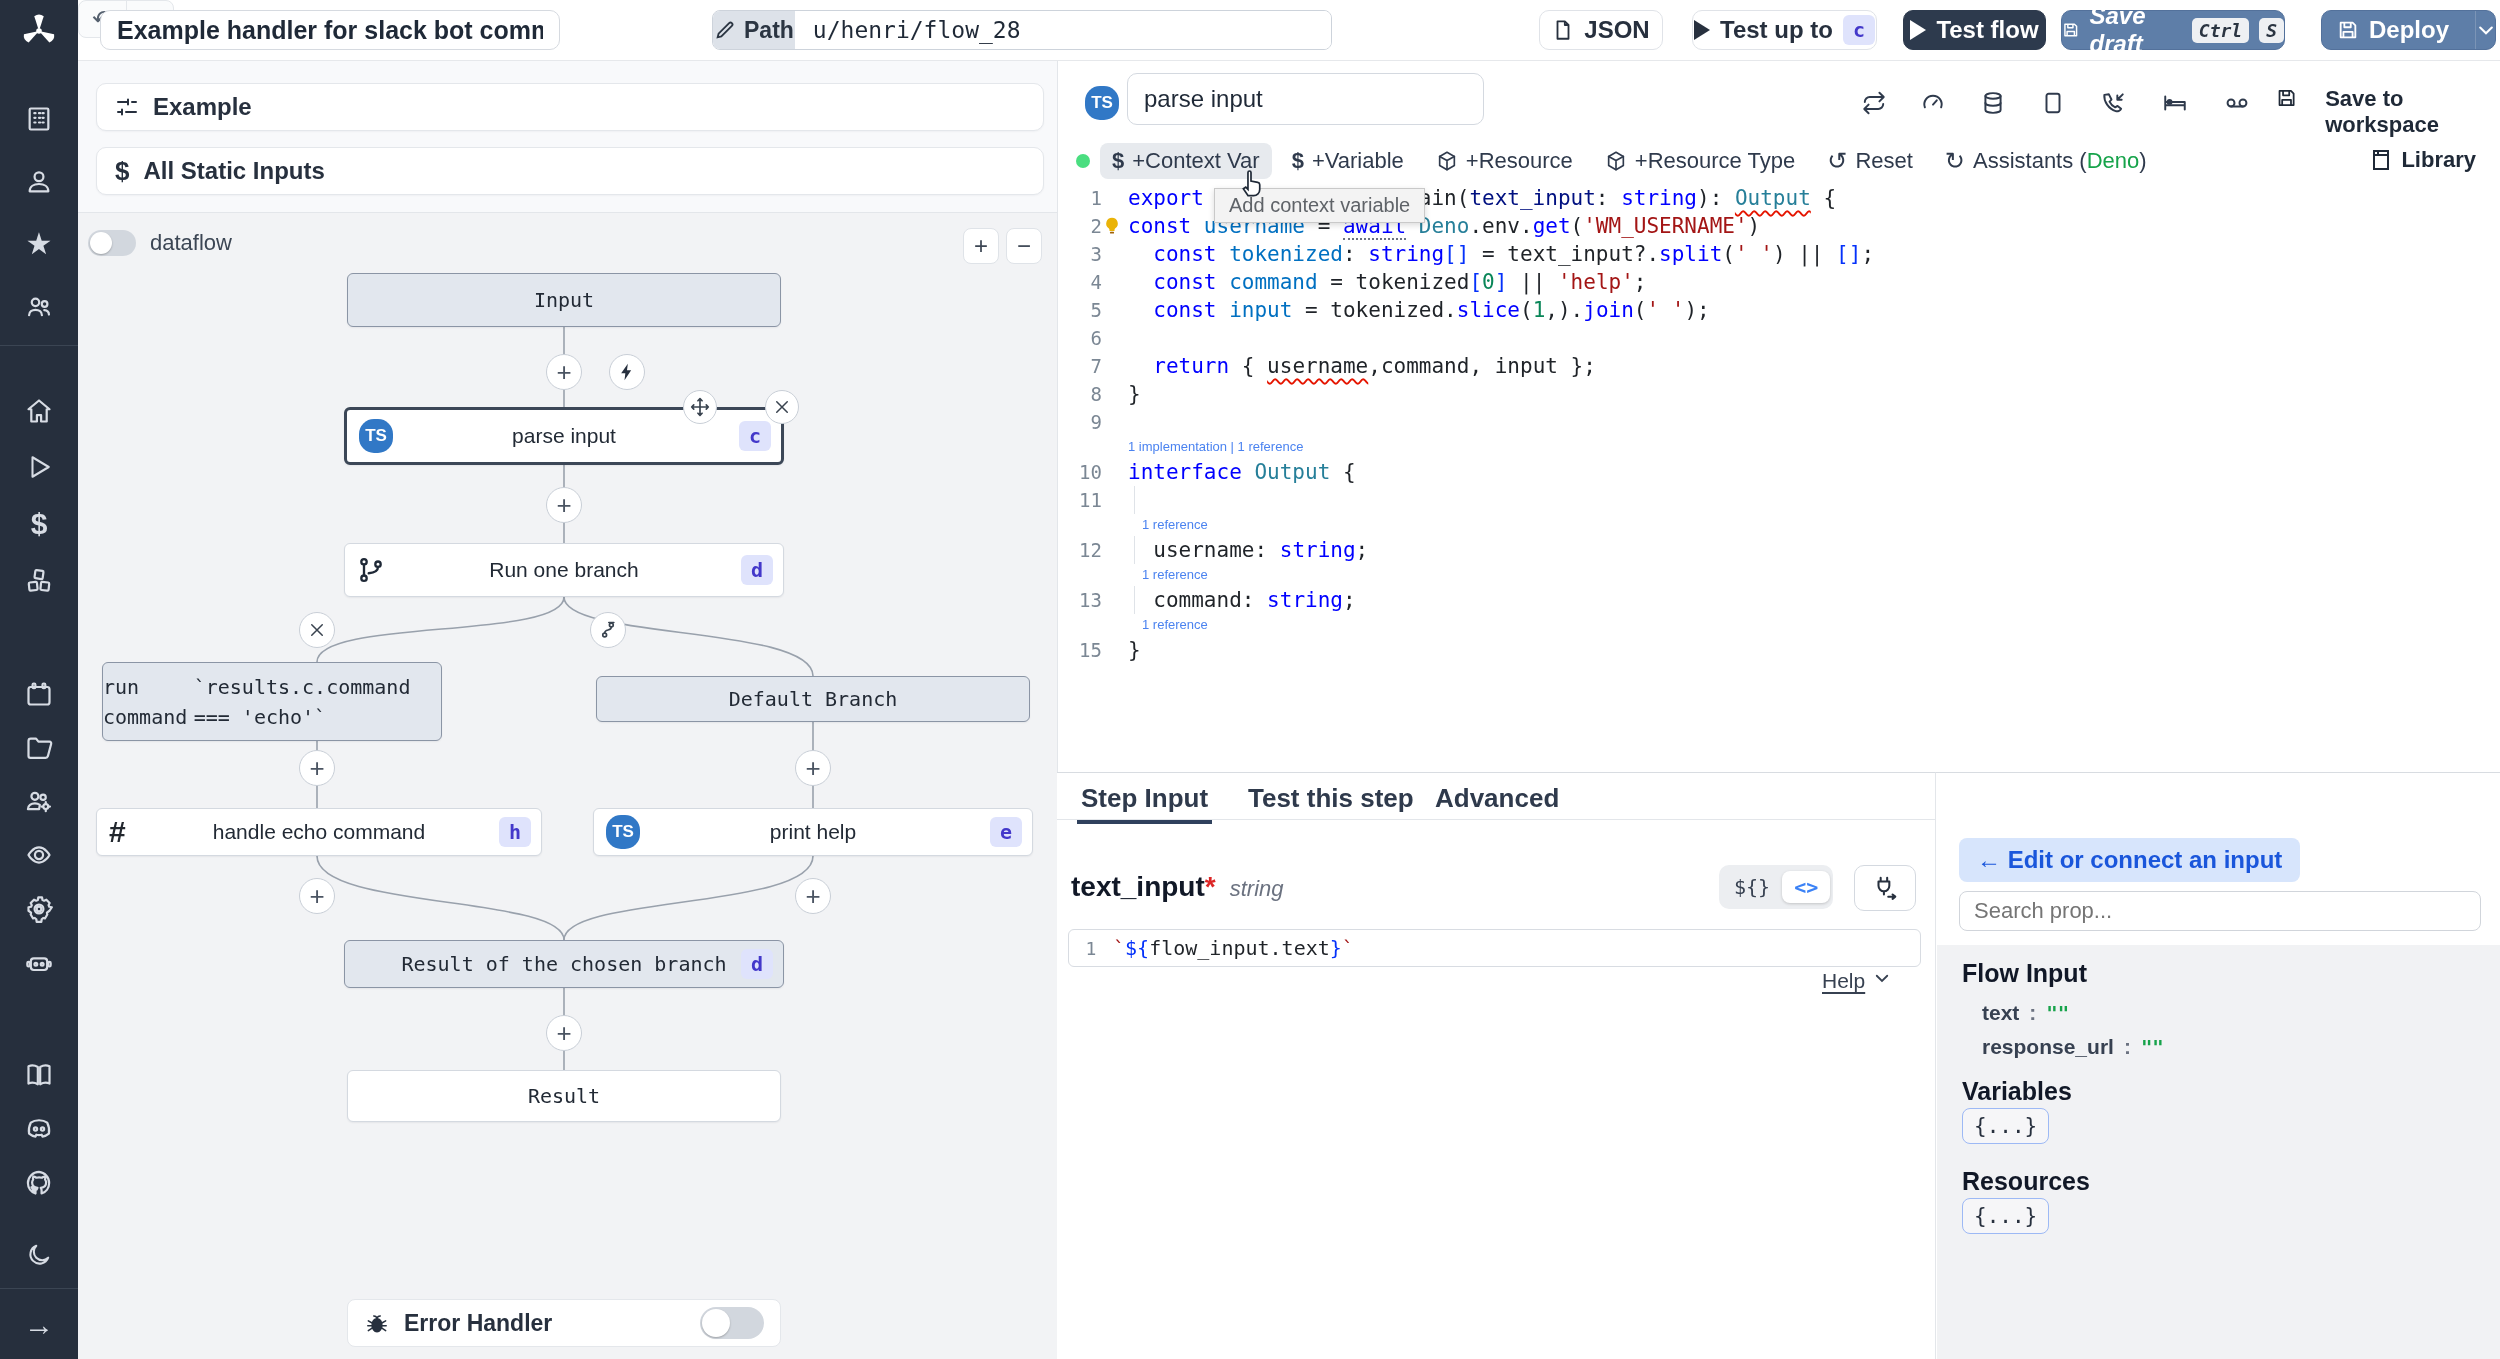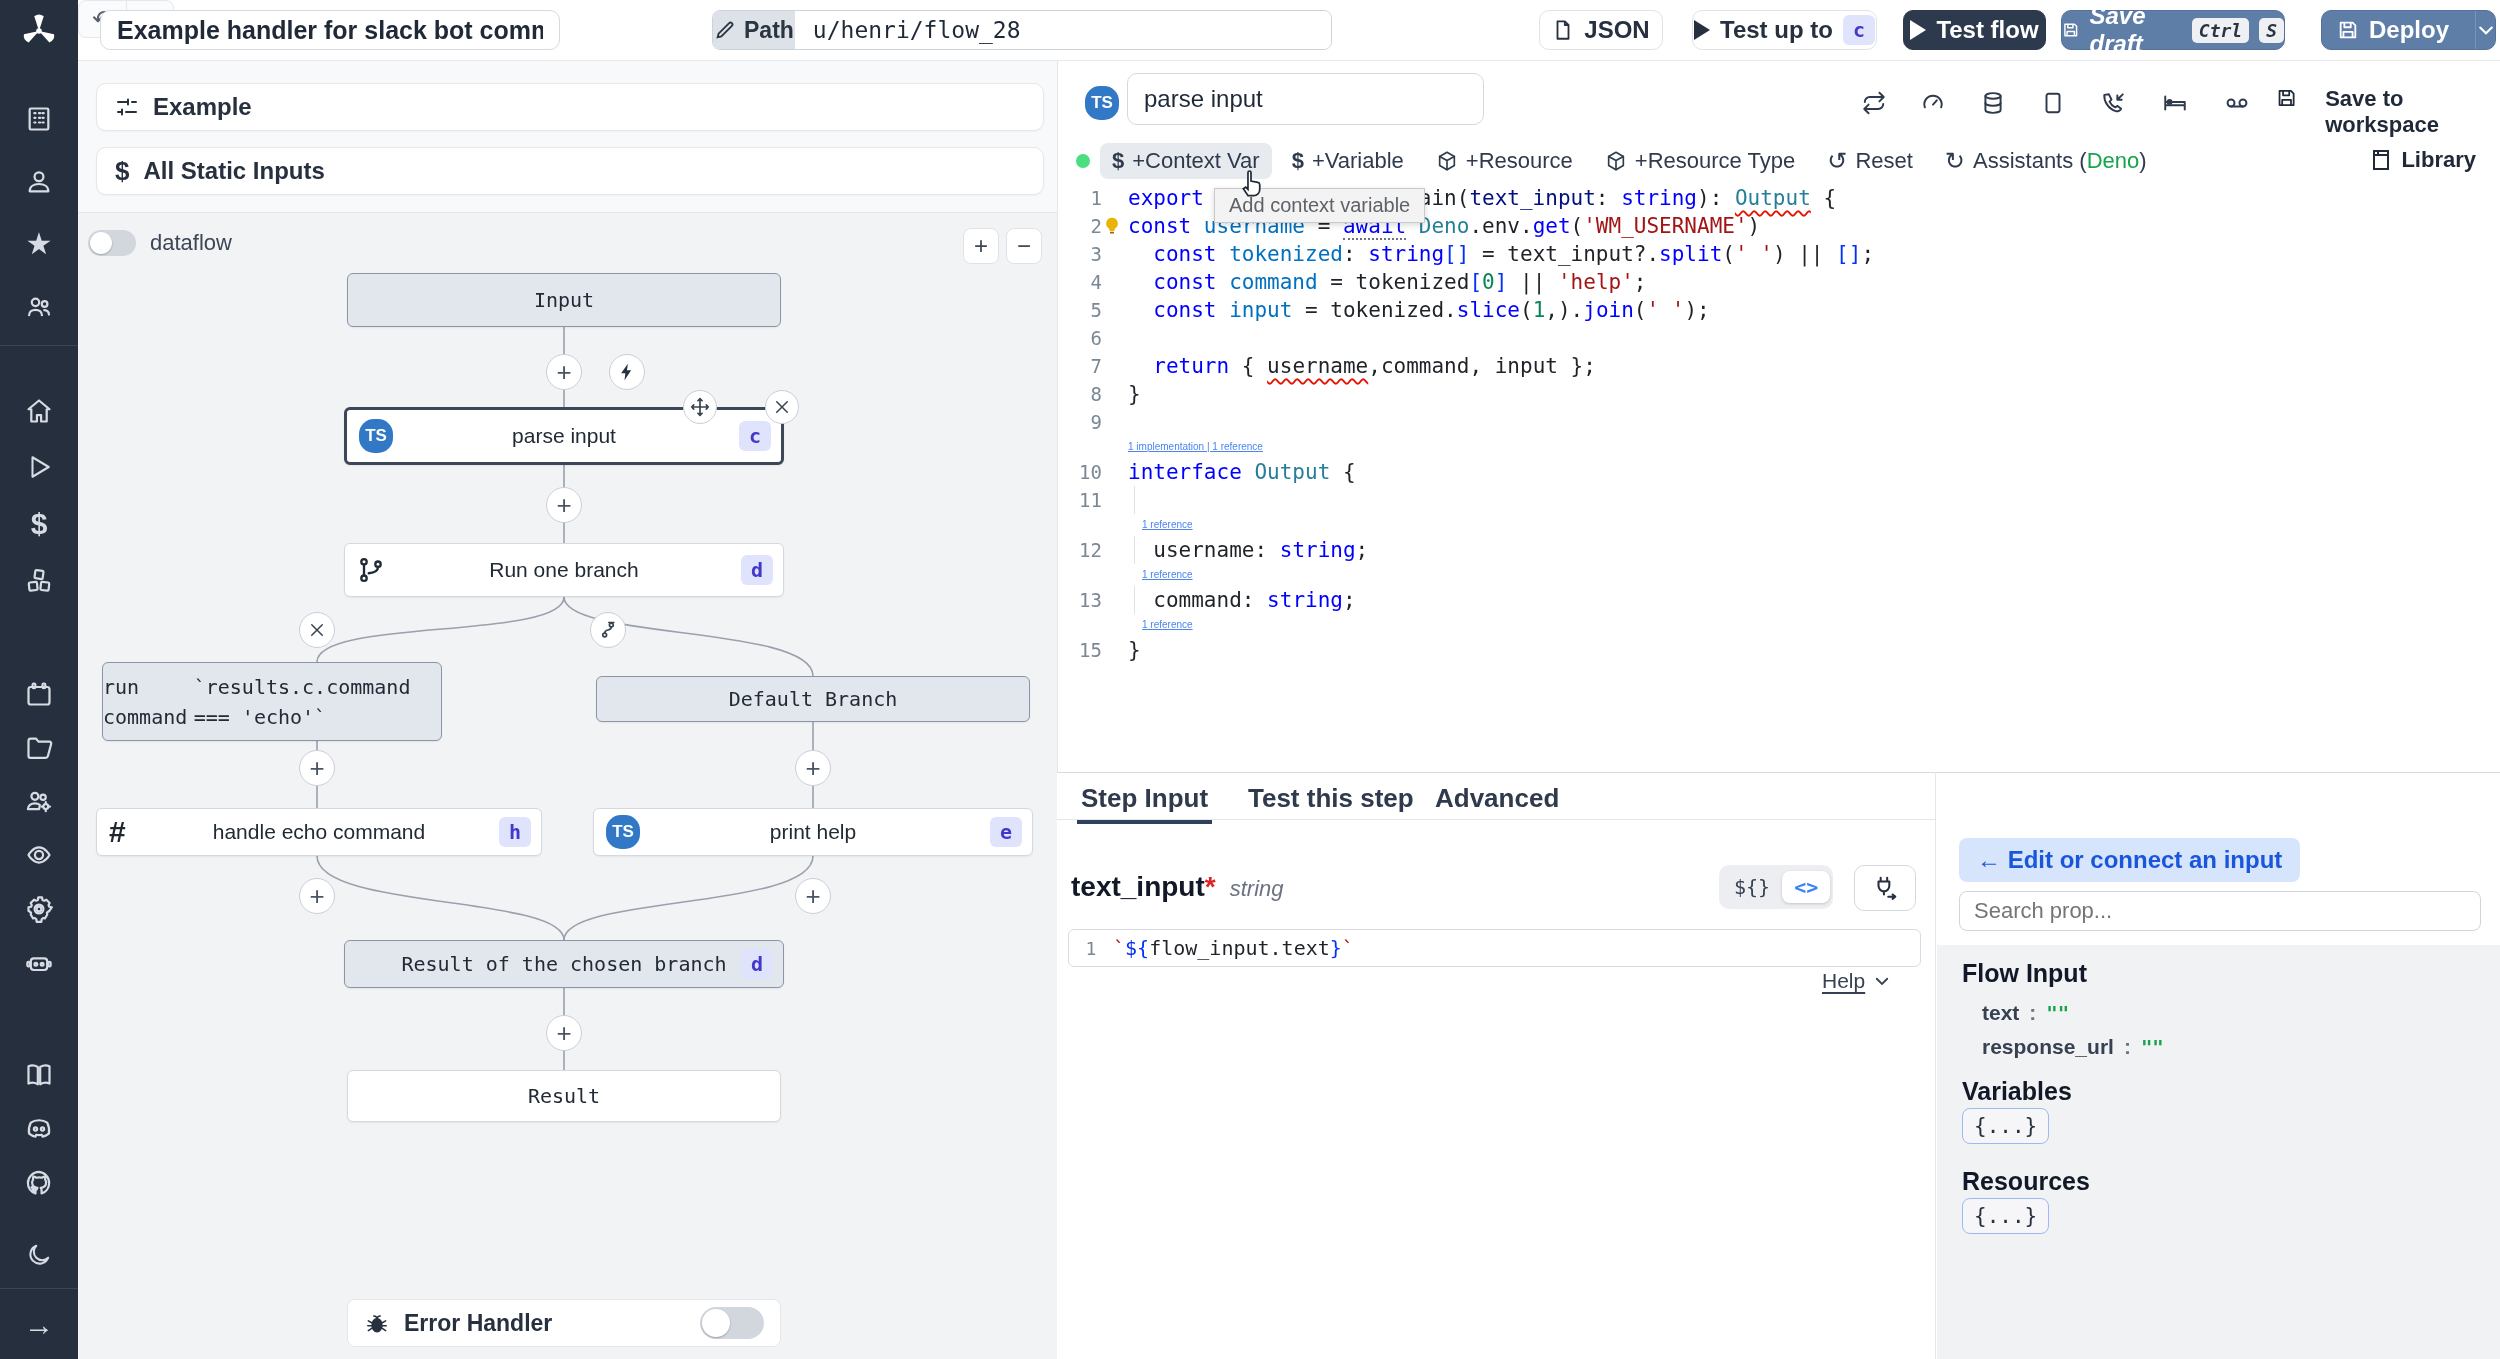--- a/index.html
+++ b/index.html
@@ -71,21 +71,21 @@
   .tool-item svg{stroke:#2f3a4c;fill:none;stroke-width:1.8;stroke-linecap:round;stroke-linejoin:round;}
   .tool-item.hover{background:#e7eaee;}
   .dot-green{width:14px;height:14px;border-radius:50%;background:#4ade80;margin-right:2px;}
   .dollar-ic{font-weight:600;}
   #lib-item{position:absolute;right:14px;top:82px;display:flex;align-items:center;gap:8px;padding:5px 10px;font-size:22px;font-weight:600;color:#1f2937;cursor:pointer;}
   .deno-green{color:#16a34a;}
   
   #code-area{position:absolute;left:0;top:124px;width:1443px;height:588px;font-family:"DejaVu Sans Mono",monospace;font-size:21px;cursor:text;}
   .crow{position:relative;height:28px;line-height:28px;padding-left:70px;white-space:pre;}
   .crow .ln{position:absolute;left:0;top:0;width:44px;text-align:right;color:#7b8794;font-size:19px;}
-  .lensrow{height:22px;line-height:22px;padding-left:70px;font-size:10px;color:#4b83f0;font-family:"Liberation Sans",sans-serif;cursor:pointer;text-decoration:underline;}
+  .lensrow{height:22px;line-height:22px;padding-left:70px;font-size:13px;color:#4b83f0;font-family:"Liberation Sans",sans-serif;cursor:pointer;}
   .lensrow.ind{padding-left:84px;}
   .ck{color:#0000ff;} .ct{color:#267f99;} .cs{color:#a31515;} .cn{color:#098658;}
   .cv{color:#0070c1;} .cp{color:#001080;} .cd{color:#1f2328;} .cb{color:#0431fa;}
   .sqr{text-decoration:underline wavy #e51400 1.5px;text-underline-offset:5px;}
   .aw{border-bottom:2px dotted #6b7280;}
   .bulb{position:absolute;left:44px;top:3px;}
   .iguide{position:absolute;left:76px;top:0;bottom:0;border-left:1px solid #dfe3e8;}
   #tooltip{position:absolute;left:156px;top:128px;background:#f3f3f3;border:1px solid #c9c9c9;color:#5f6368;font-size:20px;padding:5px 14px;box-shadow:0 2px 6px rgba(0,0,0,.15);white-space:nowrap;z-index:8;font-family:"Liberation Sans",sans-serif;}
   #cursor{position:absolute;left:178px;top:104px;z-index:9;}
   
@@ -97,21 +97,21 @@
   #field-name{font-size:28px;font-weight:700;color:#111827;}
   .req{color:#dc2626;}
   #field-type{font-size:22px;font-style:italic;color:#6b7280;}
   #seg-group{position:absolute;left:662px;top:92px;height:44px;background:#eceef1;border-radius:10px;display:flex;align-items:center;padding:3px;box-sizing:border-box;}
   .seg{padding:4px 12px;font-size:20px;font-family:"DejaVu Sans Mono",monospace;color:#374151;cursor:pointer;border-radius:8px;}
   .seg.active{background:#fff;color:#3b82f6;font-weight:bold;box-shadow:0 1px 3px rgba(0,0,0,.18);}
   #plug-btn{position:absolute;left:797px;top:92px;width:60px;height:44px;border:1px solid #d4d9e0;border-radius:10px;display:flex;align-items:center;justify-content:center;cursor:pointer;background:#fff;}
   #plug-btn svg{stroke:#27303e;fill:none;stroke-width:1.9;stroke-linecap:round;stroke-linejoin:round;}
   #expr-box{position:absolute;left:11px;top:156px;width:853px;height:38px;border:1px solid #d8dce2;border-radius:6px;background:#fff;display:flex;align-items:center;font-family:"DejaVu Sans Mono",monospace;font-size:20px;cursor:text;box-sizing:border-box;}
   #expr-ln{width:44px;text-align:center;color:#7b8794;font-size:18px;}
-  #help-link{position:absolute;left:765px;top:196px;display:flex;align-items:center;gap:8px;font-size:21px;color:#374151;cursor:pointer;}
+  #help-link{position:absolute;left:765px;top:196px;display:flex;align-items:flex-start;gap:8px;font-size:21px;color:#374151;cursor:pointer;}
   #help-link .lbl{text-decoration:underline;text-underline-offset:4px;}
   
   #connect{position:absolute;left:1935px;top:772px;width:565px;height:587px;background:#fff;border-top:1px solid #d8dce1;border-left:1px solid #e3e6ea;box-sizing:border-box;}
   #edit-btn{position:absolute;left:23px;top:65px;background:#d7e5fc;color:#1a56db;font-size:24px;font-weight:600;border-radius:8px;padding:8px 18px;cursor:pointer;}
   #search-prop{position:absolute;left:23px;top:118px;width:522px;height:40px;border:1px solid #d1d5db;border-radius:8px;font-size:22px;padding:0 14px;color:#374151;outline:none;box-sizing:border-box;font-family:"Liberation Sans",sans-serif;}
   #props-area{position:absolute;left:1px;top:172px;width:563px;height:414px;background:#f1f2f4;}
   .p-head{position:absolute;left:25px;font-size:25px;font-weight:700;color:#111827;}
   .prop-row{position:absolute;left:45px;display:flex;align-items:center;gap:10px;font-size:21px;cursor:pointer;}
   .prop-name{color:#374151;font-weight:600;}
   .prop-colon{color:#6b7280;font-weight:700;}

